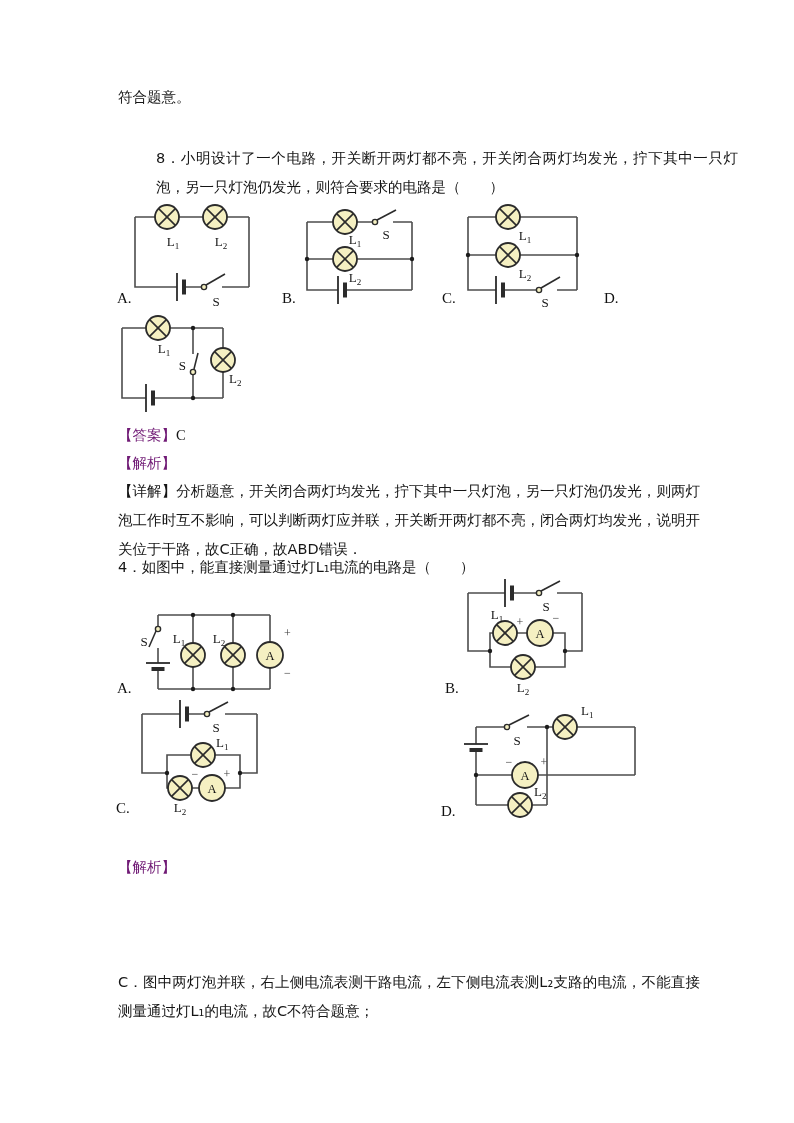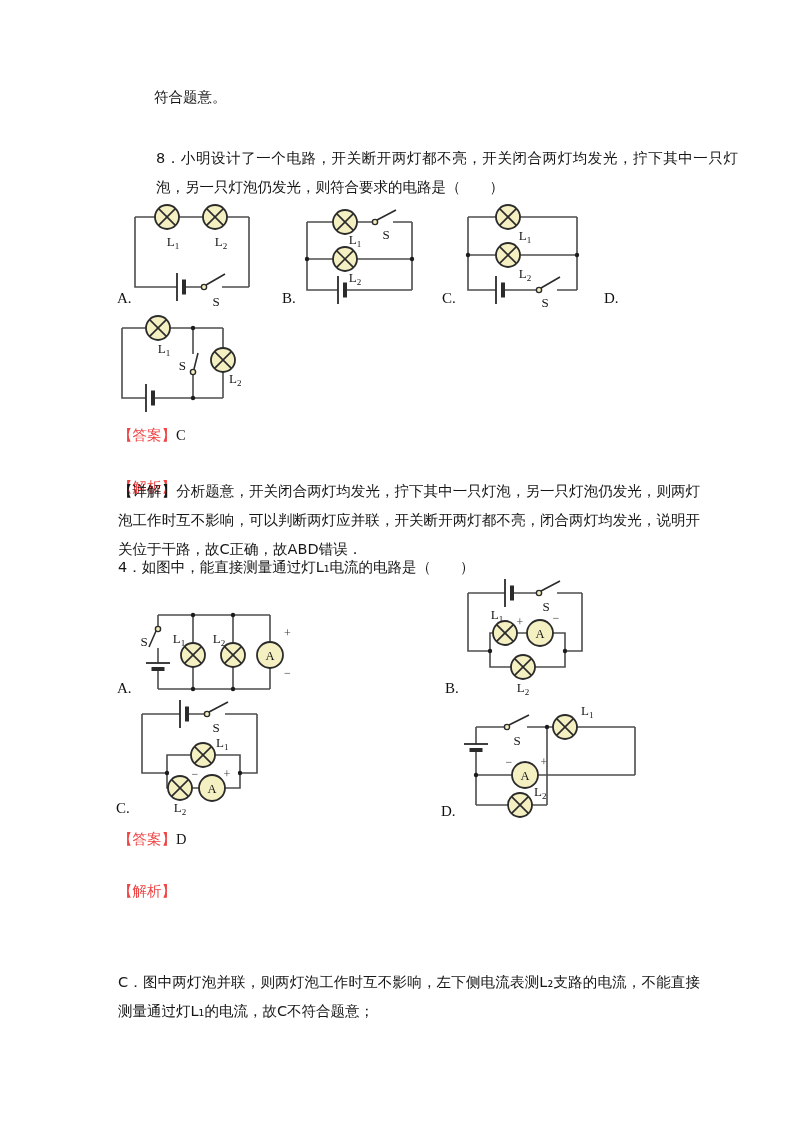--- a/index.html
+++ b/index.html
@@ -1,20 +1,20 @@
 <!DOCTYPE html>
 <html><head>
 <meta charset="utf-8">
 <style>
   html,body{margin:0;padding:0;background:#ffffff;}
   .page{position:relative;width:794px;height:1123px;background:#fff;overflow:hidden;
         font-family:"DejaVu Sans","Liberation Sans",sans-serif;color:#111;}
   .t{position:absolute;left:118px;width:582px;font-size:14.5px;line-height:29px;
      color:#151515;text-align:justify;}
-  .lbl-blue{color:#ef4444;margin-top:24px;}
+  .lbl-blue{color:#701a75;}
   .ansletter{font-family:"Liberation Serif","DejaVu Serif",serif;}
   .opt{position:absolute;font-family:"Liberation Serif","DejaVu Serif",serif;
        font-size:15px;color:#111;}
   .circ{position:absolute;}
   .clab{font-family:"Liberation Serif","DejaVu Serif",serif;font-size:13px;fill:#141414;}
   .csub{font-size:9px;}
   .sign{font-family:"Liberation Serif","DejaVu Serif",serif;font-size:12px;fill:#3a3a3a;}
   .amtxt{font-family:"Liberation Serif","DejaVu Serif",serif;font-size:12.5px;fill:#141414;}
   svg{overflow:visible;}
   .hiddefs{position:absolute;width:0;height:0;overflow:hidden;}
@@ -41,21 +41,21 @@
           <line x1="0" y1="-14" x2="0" y2="14" stroke="#2b2b2b" stroke-width="1.8"></line>
         <line x1="7" y1="-7.5" x2="7" y2="7.5" stroke="#2b2b2b" stroke-width="4"></line>
         </g>
       <g id="bath">
           <line x1="-12" y1="0" x2="12" y2="0" stroke="#2b2b2b" stroke-width="1.8"></line>
         <line x1="-6.5" y1="6" x2="6.5" y2="6" stroke="#2b2b2b" stroke-width="4"></line>
         </g>
     </defs>
   </svg>
 
-  <div class="t" style="top:83px;margin-left:36px;">符合题意。</div>
+  <div class="t" style="top:83px;">符合题意。</div>
 
   <div class="t" style="top:144px;margin-left:38px;">8．小明设计了一个电路，开关断开两灯都不亮，开关闭合两灯均发光，拧下其中一只灯泡，另一只灯泡仍发光，则符合要求的电路是（　　）</div>
 
   <svg class="circ" style="left:127px;top:199px;" width="130" height="112">
     <path d="M8 18 H122 M8 18 V88 H50 M57 88 H74 M95 88 H122 M122 18 V88" fill="none" stroke="#4d4d4d" stroke-width="1.6"></path>
     <use href="#batv" x="50" y="88"></use>
     <circle cx="77" cy="88" r="2.6" fill="#f5f0c2" stroke="#2b2b2b" stroke-width="1.4"></circle>
     <line x1="79" y1="86" x2="98" y2="75" stroke="#2b2b2b" stroke-width="1.6"></line>
     <use href="#lamp" x="40" y="18"></use>
     <use href="#lamp" x="88" y="18"></use>
@@ -190,17 +190,16 @@
     <text class="clab" x="131" y="15"><tspan>L</tspan><tspan class="csub" dy="3">1</tspan></text>
     <text class="clab" x="67" y="45" text-anchor="middle">S</text>
     <text class="sign" x="59" y="66" text-anchor="middle">−</text>
     <text class="sign" x="94" y="66" text-anchor="middle">+</text>
     <text class="clab" x="84" y="96"><tspan>L</tspan><tspan class="csub" dy="3">2</tspan></text>
   </svg>
 
   <div class="opt" style="left:116px;top:800px;">C.</div>
   <div class="opt" style="left:441px;top:803px;">D.</div>
 
-  <div class="t" style="top:825px;"><span class="lbl-blue">【答案】</span><span class="ansletter">D</span></div>
   <div class="t lbl-blue" style="top:853px;">【解析】</div>
-  <div class="t" style="top:968px;">C．图中两灯泡并联，则两灯泡工作时互不影响，左下侧电流表测L₂支路的电流，不能直接测量通过灯L₁的电流，故C不符合题意；</div>
+  <div class="t" style="top:968px;">C．图中两灯泡并联，右上侧电流表测干路电流，左下侧电流表测L₂支路的电流，不能直接测量通过灯L₁的电流，故C不符合题意；</div>
 
 </div>
 
 </body></html>

